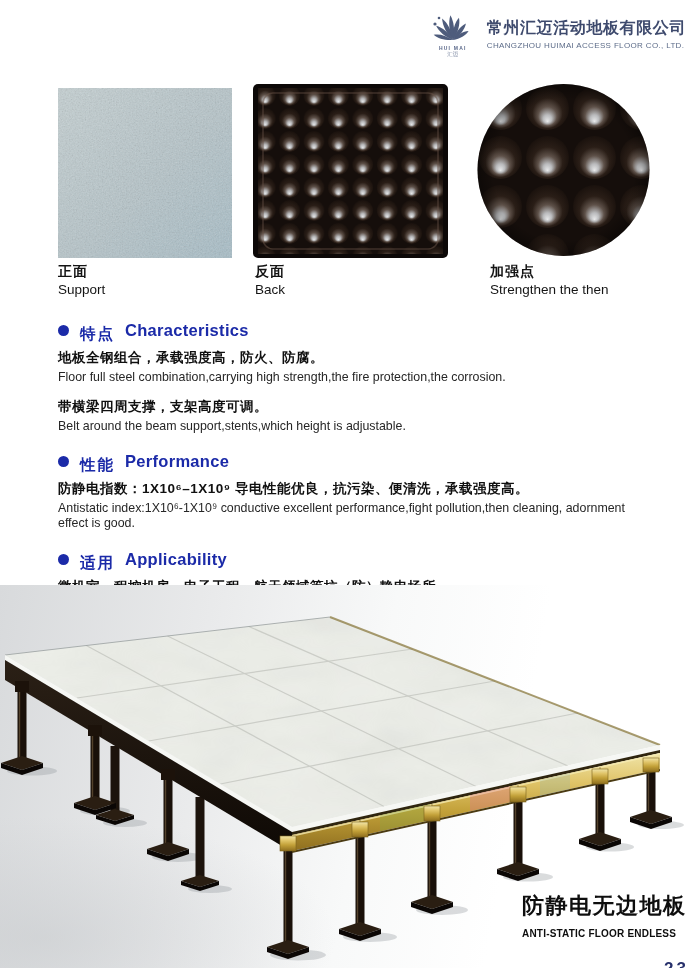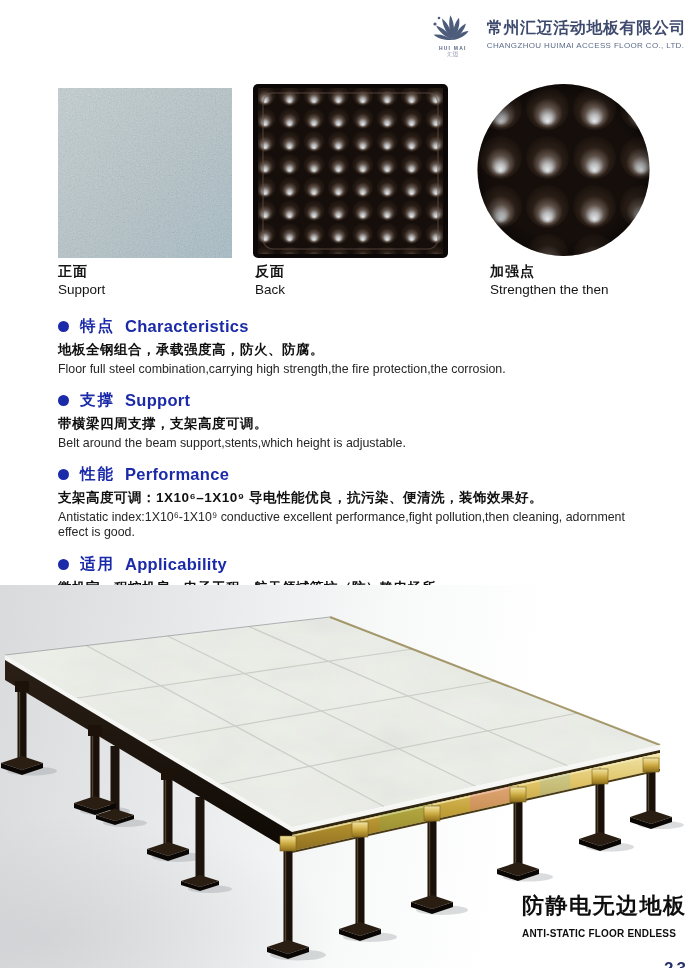--- a/index.html
+++ b/index.html
@@ -25,21 +25,21 @@
   .sl1{left:58px;top:263px;}
   .sl2{left:255px;top:263px;}
   .sl3{left:490px;top:263px;}
   .lab-cn{font-size:14px;font-weight:bold;color:#141414;letter-spacing:1px;}
   .lab-en{font-size:13.5px;color:#141414;margin-top:1px;}
   
   .sections{position:absolute;left:58px;top:316px;width:592px;}
   section{margin-bottom:13px;}
   .sec-head{display:flex;align-items:center;margin:0 0 4px 0;}
   .bullet{width:11px;height:11px;border-radius:50%;background:var(--blue);margin-right:11px;flex:0 0 auto;}
-  .head-cn{font-size:15.5px;font-weight:bold;color:var(--blue);letter-spacing:2px;margin-right:10px;white-space:nowrap;}
+  .head-cn{font-size:15.5px;font-weight:bold;color:var(--blue);letter-spacing:2px;margin-right:10px;white-space:nowrap;margin-top:8px;}
   .head-en{font-size:16.5px;font-weight:bold;color:var(--blue);letter-spacing:0.3px;white-space:nowrap;}
   .body-cn{font-size:13.5px;font-weight:bold;color:#101010;margin:0 0 3px 0;letter-spacing:0.5px;}
   .body-en{font-size:12.4px;color:#262626;margin:0;line-height:1.22;}
   
   .photo{
     position:absolute;left:0;top:585px;width:700px;height:383px;
     background:
       radial-gradient(60% 45% at 6% 92%, rgba(198,201,204,0.55) 0%, rgba(198,201,204,0) 70%),
       linear-gradient(100deg,#d8dadc 0%,#e9eaeb 28%,#f8f9f9 52%,#ffffff 72%);
   }
@@ -153,36 +153,31 @@
       <h3 class="sec-head">
         <span class="bullet"></span>
         <span class="head-cn">特点</span>
         <span class="head-en">Characteristics</span>
       </h3>
       <p class="body-cn">地板全钢组合，承载强度高，防火、防腐。</p>
       <p class="body-en">Floor full steel combination,carrying high strength,the fire protection,the corrosion.</p>
     </section>
 
     <section>
-      <h3 class="sec-head">
-        <span class="bullet"></span>
-        <span class="head-cn">支撑</span>
-        <span class="head-en">Support</span>
-      </h3>
       <p class="body-cn">带横梁四周支撑，支架高度可调。</p>
       <p class="body-en">Belt around the beam support,stents,which height is adjustable.</p>
     </section>
 
     <section>
       <h3 class="sec-head">
         <span class="bullet"></span>
         <span class="head-cn">性能</span>
         <span class="head-en">Performance</span>
       </h3>
-      <p class="body-cn">支架高度可调：1X10⁶–1X10⁹ 导电性能优良，抗污染、便清洗，装饰效果好。</p>
+      <p class="body-cn">防静电指数：1X10⁶–1X10⁹ 导电性能优良，抗污染、便清洗，承载强度高。</p>
       <p class="body-en">Antistatic index:1X10⁶-1X10⁹ conductive excellent performance,fight pollution,then cleaning, adornment effect is good.</p>
     </section>
 
     <section>
       <h3 class="sec-head">
         <span class="bullet"></span>
         <span class="head-cn">适用</span>
         <span class="head-en">Applicability</span>
       </h3>
       <p class="body-cn">微机室、程控机房、电子工程、航天领域等抗（防）静电场所。</p>

